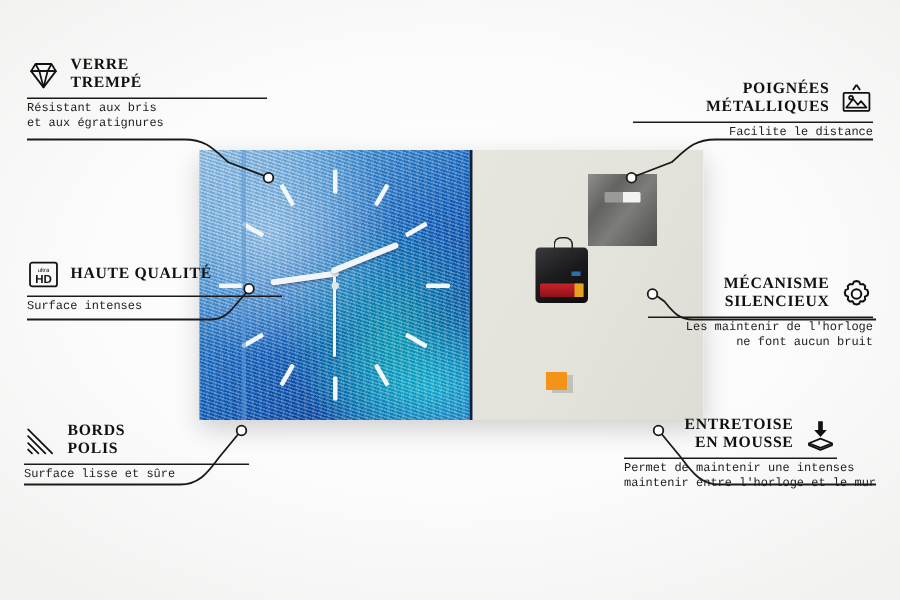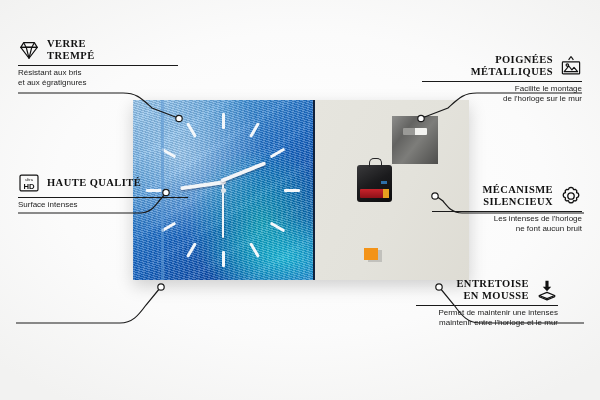--- a/index.html
+++ b/index.html
@@ -107,21 +107,21 @@
          border-radius: 50%; background: #dfe6ec; }
   
   .callout { position: absolute; }
   .cl-title {
     font-weight: bold; font-size: 10.5px; letter-spacing: .45px;
     color: #111; line-height: 12px; text-transform: uppercase;
     white-space: nowrap;
   }
   .cl-sub {
     font-size: 8px; color: #1c1c1c; line-height: 10px;
-    white-space: nowrap; font-family: Liberation Sans, sans-serif;
+    white-space: nowrap; font-family: Liberation Mono, monospace;
   }
   .cl-head { display: flex; align-items: center; gap: 7px; }
   .rule { height: 1px; background: #1a1a1a; margin: 2.5px 0 2px; }
   .left  .cl-head { justify-content: flex-start; }
   .left  .cl-sub  { text-align: left; }
   .right .cl-head { justify-content: flex-end; }
   .right .cl-title{ text-align: right; }
   .right .cl-sub  { text-align: right; }
   .ico { width: 22px; height: 22px; flex: 0 0 22px; }
   .ico svg { display: block; width: 22px; height: 22px; }
@@ -221,60 +221,79 @@
         </svg>
       </span>
       <span>
         <div class="cl-title">HAUTE QUALITÉ</div>
       </span>
     </div>
     <div class="rule"></div>
     <div class="cl-sub">Surface intenses</div>
   </div>
 
+  <div class="callout left" style="left:16px; top:282px; width:150px;">
+    <div class="cl-head">
+      <span class="ico">
+        <svg viewBox="0 0 24 24">
+            <g stroke="#111" stroke-width="1.25" stroke-linecap="round">
+          <path d="M3 3.5 20.5 21"></path>
+              <path d="M3 8.5 15.5 21"></path>
+              <path d="M3 13.5 10.5 21"></path>
+              <path d="M3 18.2 5.8 21"></path>
+        </g>
+          </svg>
+      </span>
+      <span>
+        <div class="cl-title">BORDS</div>
+        <div class="cl-title">POLIS</div>
+      </span>
+    </div>
+    <div class="rule"></div>
+    <div class="cl-sub">Surface lisse et sûre</div>
+  </div>
 
   <div class="callout right" style="left:422px; top:54px; width:160px;">
     <div class="cl-head">
       <span>
         <div class="cl-title">POIGNÉES</div>
         <div class="cl-title">MÉTALLIQUES</div>
       </span>
       <span class="ico">
         <svg viewBox="0 0 24 24">
           <g fill="none" stroke="#111" stroke-width="1.3" stroke-linejoin="round">
             <path d="M12 1.6 9.4 5.4M12 1.6l2.6 3.8"></path>
             <rect x="2.6" y="7.6" width="18.8" height="13" rx="0.8"></rect>
             <path d="M4.6 18.2 9.6 12l3.4 4.2 2.3-2.6 3.9 4.6z"></path>
             <circle cx="8" cy="11" r="1.35"></circle>
           </g>
         </svg>
       </span>
     </div>
     <div class="rule"></div>
-    <div class="cl-sub">Facilite le montage</div>
-    <div class="cl-sub">de l'horloge sur le mur</div>
+    <div class="cl-sub">Facilite le distance</div>
   </div>
 
   <div class="callout right" style="left:432px; top:184px; width:150px;">
     <div class="cl-head">
       <span>
         <div class="cl-title">MÉCANISME</div>
         <div class="cl-title">SILENCIEUX</div>
       </span>
       <span class="ico">
         <svg viewBox="0 0 24 24">
           <g fill="none" stroke="#111" stroke-width="1.45" stroke-linejoin="round">
             <path d="M12 2.6l1.9.5.9 1.9 2.1-.2 1.4 1.4-.2 2.1 1.9.9.5 1.9-.5 1.9-1.9.9.2 2.1-1.4 1.4-2.1-.2-.9 1.9-1.9.5-1.9-.5-.9-1.9-2.1.2-1.4-1.4.2-2.1-1.9-.9-.5-1.9.5-1.9 1.9-.9-.2-2.1 1.4-1.4 2.1.2.9-1.9z"></path>
             <circle cx="12" cy="12" r="3.5"></circle>
           </g>
         </svg>
       </span>
     </div>
     <div class="rule"></div>
-    <div class="cl-sub">Les intenses de l'horloge</div>
+    <div class="cl-sub">Les maintenir de l'horloge</div>
     <div class="cl-sub">ne font aucun bruit</div>
   </div>
 
   <div class="callout right" style="left:416px; top:278px; width:142px;">
     <div class="cl-head">
       <span>
         <div class="cl-title">ENTRETOISE</div>
         <div class="cl-title">EN MOUSSE</div>
       </span>
       <span class="ico">

